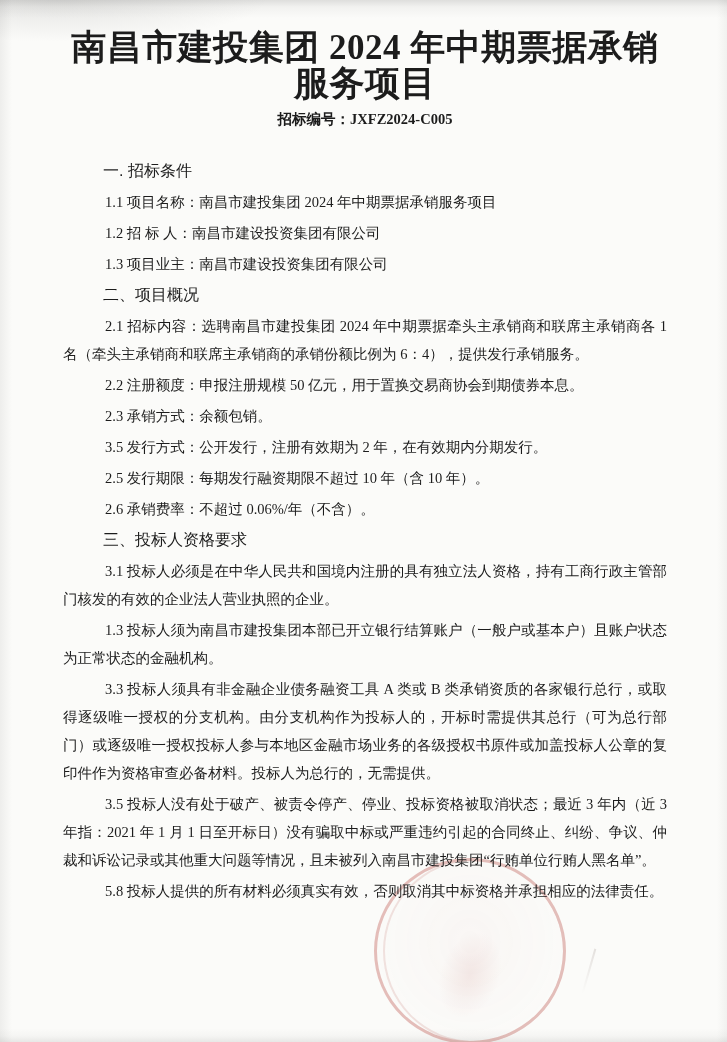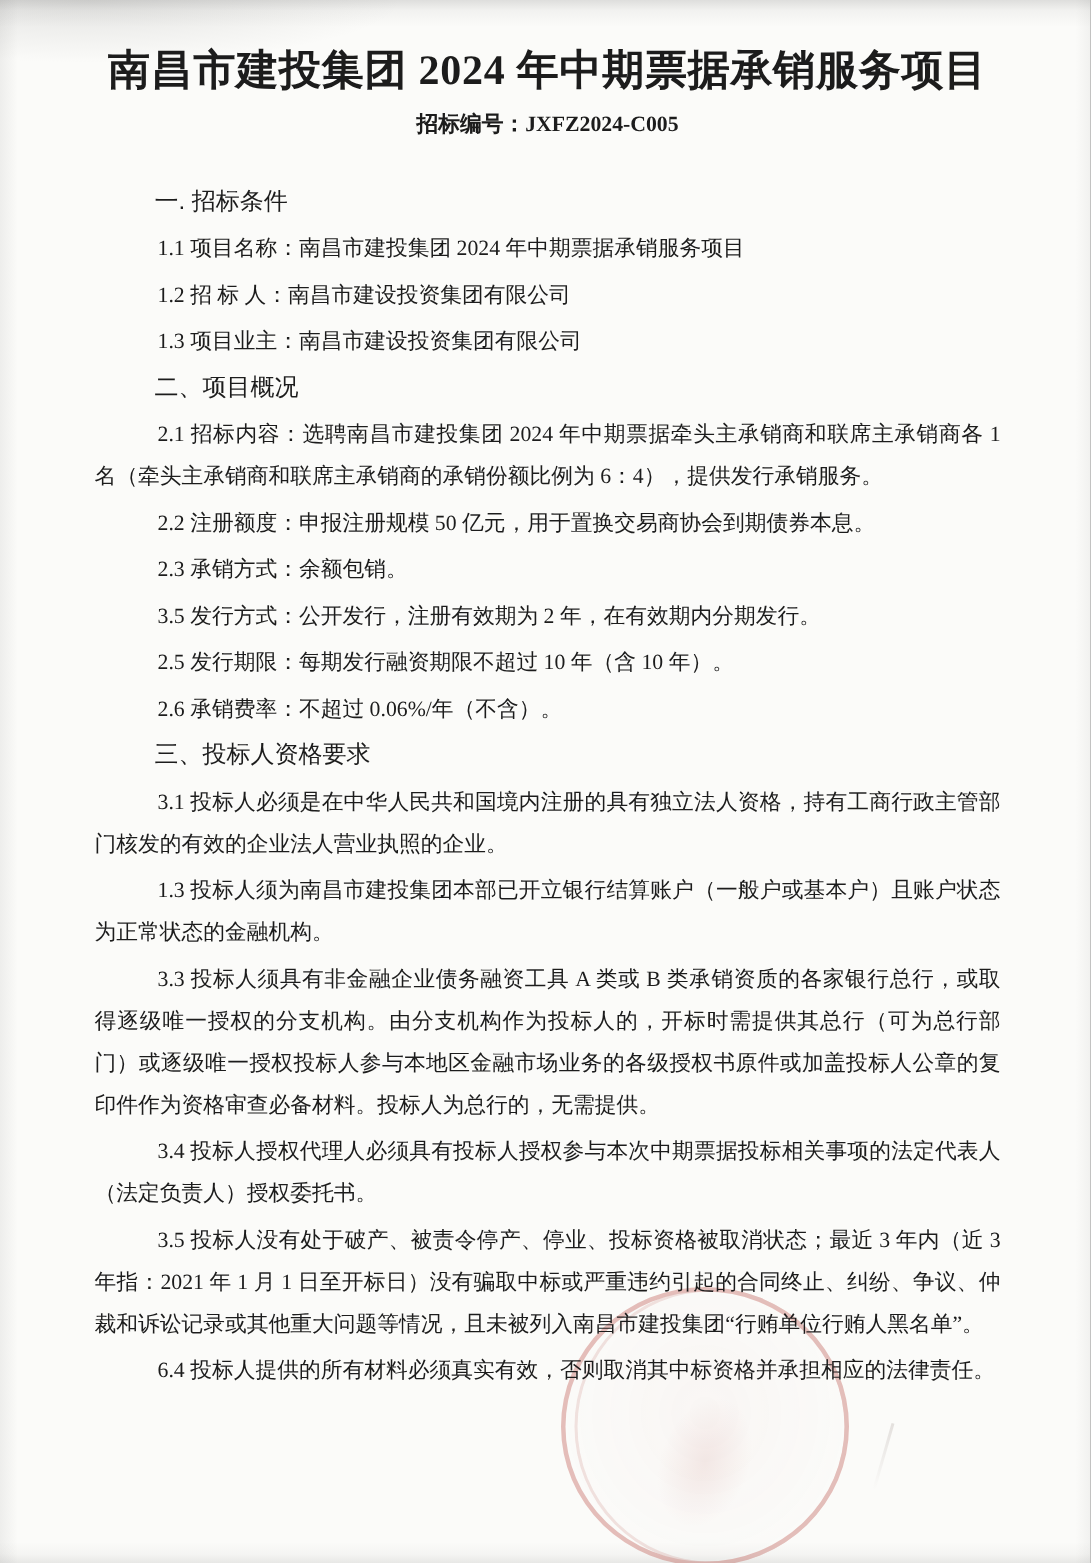--- a/index.html
+++ b/index.html
@@ -23,21 +23,21 @@
       radial-gradient(ellipse 300px 60px at 8% 0%, rgba(60,60,60,0.12), rgba(0,0,0,0) 70%),
       #fbfbf9;
   }
   .content {
     position: relative;
     padding: 30px 60px 0 63px;
     z-index: 2;
   }
   .title-1 {
     margin: 0;
-    font-size: 28px;
+    font-size: 35px;
     line-height: 36px;
     font-weight: bold;
     text-align: center;
     letter-spacing: 0.5px;
     font-family: "Liberation Serif", serif;
   }
   .title-2 {
     margin: 5px 0 0 0;
     font-size: 27px;
     line-height: 36px;
@@ -137,23 +137,22 @@
           <p class="para">2.3 承销方式：余额包销。</p>
           <p class="para">3.5 发行方式：公开发行，注册有效期为 2 年，在有效期内分期发行。</p>
           <p class="para">2.5 发行期限：每期发行融资期限不超过 10 年（含 10 年）。</p>
           <p class="para">2.6 承销费率：不超过 0.06%/年（不含）。</p>
         </div>
         <div>
           <p class="sec-heading">三、投标人资格要求</p>
           <p class="para">3.1 投标人必须是在中华人民共和国境内注册的具有独立法人资格，持有工商行政主管部门核发的有效的企业法人营业执照的企业。</p>
           <p class="para">1.3 投标人须为南昌市建投集团本部已开立银行结算账户（一般户或基本户）且账户状态为正常状态的金融机构。</p>
           <p class="para">3.3 投标人须具有非金融企业债务融资工具 A 类或 B 类承销资质的各家银行总行，或取得逐级唯一授权的分支机构。由分支机构作为投标人的，开标时需提供其总行（可为总行部门）或逐级唯一授权投标人参与本地区金融市场业务的各级授权书原件或加盖投标人公章的复印件作为资格审查必备材料。投标人为总行的，无需提供。</p>
-          <p class="para">3.4 投标人授权代理人必须具有投标人授权参与本次中期票据投标相关事项的法定代表人（法定负责人）授权委托书。</p>
           <p class="para">3.5 投标人没有处于破产、被责令停产、停业、投标资格被取消状态；最近 3 年内（近 3 年指：2021 年 1 月 1 日至开标日）没有骗取中标或严重违约引起的合同终止、纠纷、争议、仲裁和诉讼记录或其他重大问题等情况，且未被列入南昌市建投集团“行贿单位行贿人黑名单”。</p>
-          <p class="para">6.4 投标人提供的所有材料必须真实有效，否则取消其中标资格并承担相应的法律责任。</p>
+          <p class="para">5.8 投标人提供的所有材料必须真实有效，否则取消其中标资格并承担相应的法律责任。</p>
         </div>
       </div>
   </div>
 
   <div class="seal" style="border-color: rgb(191, 90, 82);"></div>
   <div class="seal-smudge"></div>
   <div class="crease"></div>
 
 </div>
 

